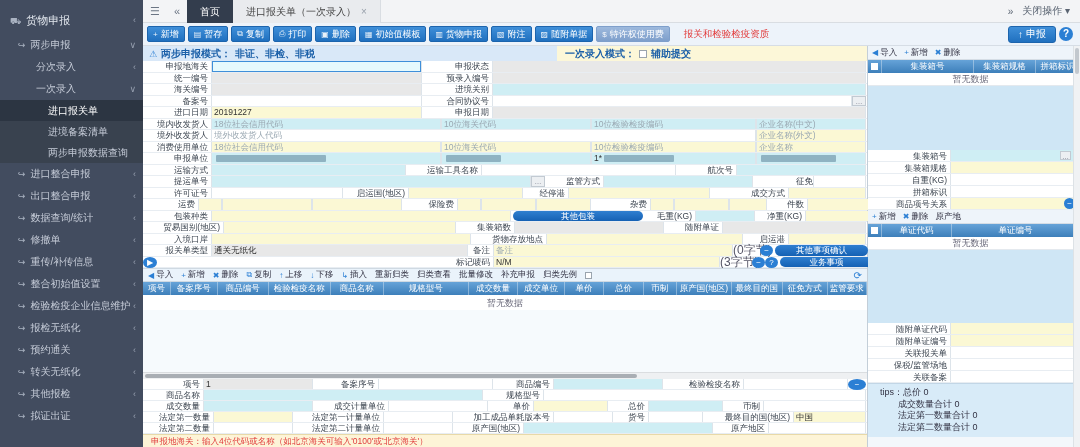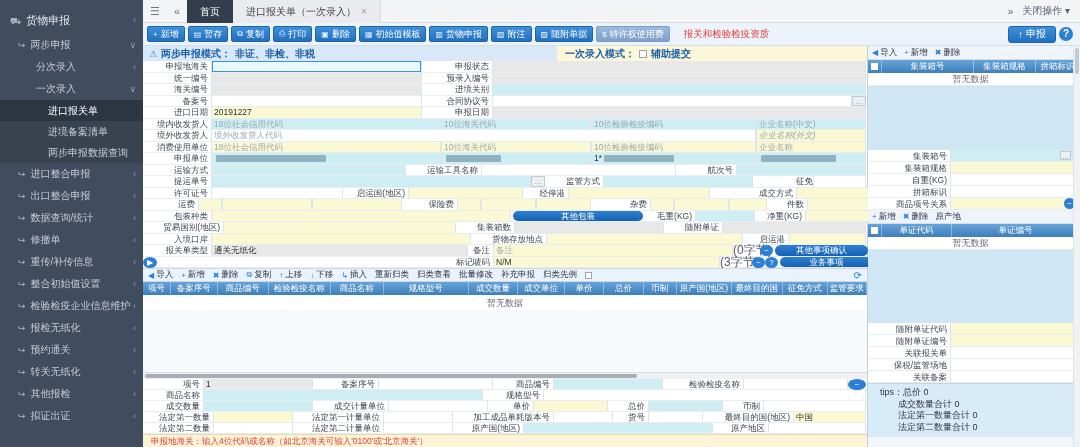--- a/index.html
+++ b/index.html
@@ -235,21 +235,21 @@
             <div class="frow">
               <div class="flabel" style="width: 68px;">境内收发货人</div>
               <div class="ffield bg-c" style="width: 230px;"><span class="ph">18位社会信用代码</span></div>
               <div class="ffield bg-c" style="width: 150px;"><span class="ph">10位海关代码</span></div>
               <div class="ffield bg-c" style="width: 165px;"><span class="ph">10位检验检疫编码</span></div>
               <div class="ffield bg-c" style="width: 110px;"><span class="ph">企业名称(中文)</span></div>
             </div>
             <div class="frow">
               <div class="flabel" style="width: 68px;">境外收发货人</div>
               <div class="ffield bg-w" style="width: 545px;"><span class="ph">境外收发货人代码</span></div>
-              <div class="ffield bg-y" style="width: 110px; font-style: italic;"><span class="ph">企业名称(外文)</span></div>
+              <div class="ffield bg-y" style="width: 110px;"><span class="ph">企业名称(外文)</span></div>
             </div>
             <div class="frow">
               <div class="flabel" style="width: 68px;">消费使用单位</div>
               <div class="ffield bg-y" style="width: 230px;"><span class="ph">18位社会信用代码</span></div>
               <div class="ffield bg-y" style="width: 150px;"><span class="ph">10位海关代码</span></div>
               <div class="ffield bg-y" style="width: 165px;"><span class="ph">10位检验检疫编码</span></div>
               <div class="ffield bg-y" style="width: 110px;"><span class="ph">企业名称</span></div>
             </div>
             <div class="frow">
               <div class="flabel" style="width: 68px;">申报单位</div>
@@ -275,21 +275,21 @@
               <div class="flabel" style="width: 60px; padding-left: 43px;">征免性质</div>
               <div class="ffield bg-w" style="width: 53px;"></div>
             </div>
             <div class="frow">
               <div class="flabel" style="width: 68px;">许可证号</div>
               <div class="ffield bg-w" style="width: 132px;"></div>
               <div class="flabel" style="width: 65px;">启运国(地区)</div>
               <div class="ffield bg-y" style="width: 115px;"></div>
               <div class="flabel" style="width: 45px;">经停港</div>
               <div class="ffield bg-y" style="width: 142px;"></div>
-              <div class="flabel" style="width: 86px;">成交方式</div>
+              <div class="flabel" style="width: 78px;">成交方式</div>
               <div class="ffield bg-y" style="width: 78px;"></div>
             </div>
             <div class="frow">
               <div class="flabel" style="width: 55px;">运费</div>
               <div class="ffield bg-y" style="width: 24px;"></div>
               <div class="ffield bg-y" style="width: 90px;"></div>
               <div class="ffield bg-y" style="width: 90px;"></div>
               <div class="flabel" style="width: 55px;">保险费</div>
               <div class="ffield bg-y" style="width: 24px;"></div>
               <div class="ffield bg-y" style="width: 55px;"></div>

